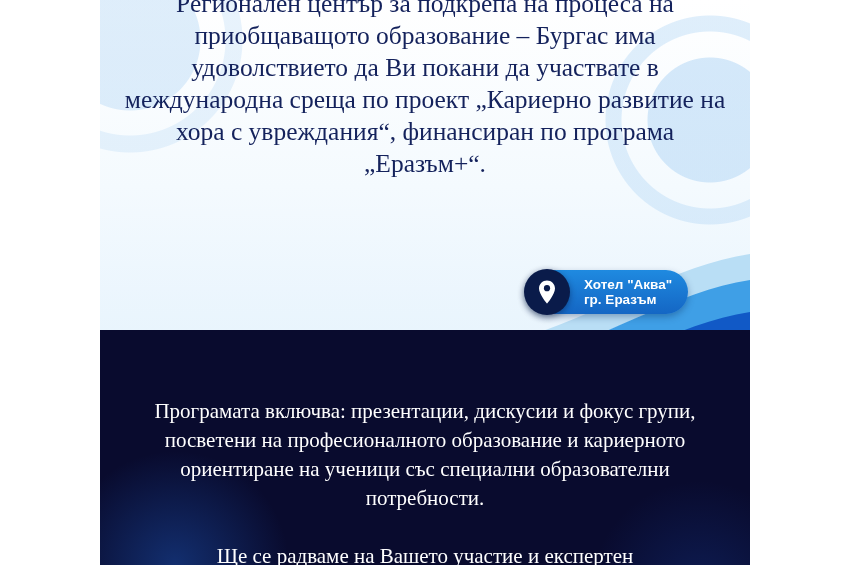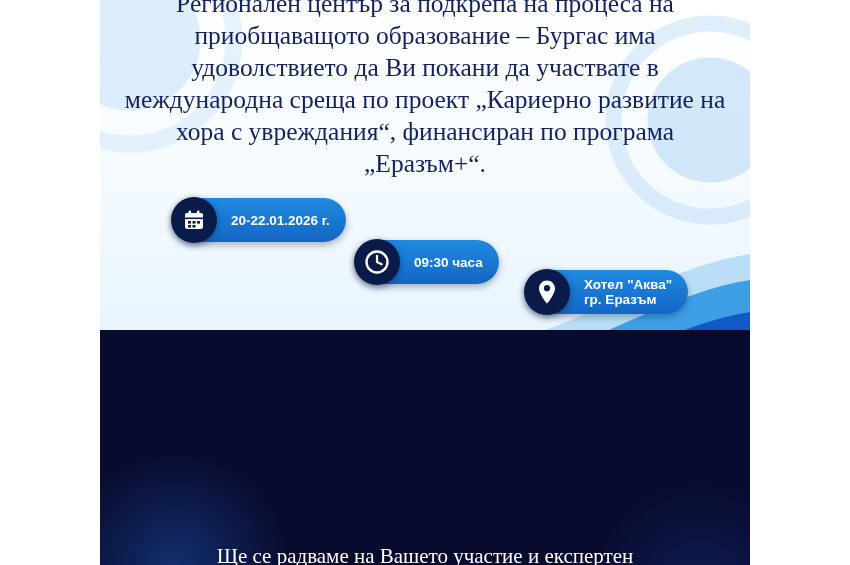--- a/index.html
+++ b/index.html
@@ -197,68 +197,38 @@
         <path d="M0,196 C112,150 240,222 374,202 C488,185 570,126 650,114 L650,190 L0,190 Z" fill="#0a2a86"></path>
       </svg>
     </div>
 
     <div class="bottom-bg"></div>
 
     <div class="intro">Регионален център за подкрепа на процеса на приобщаващото образование – Бургас има удоволствието да Ви покани да участвате в международна среща по проект „Кариерно развитие на хора с увреждания“, финансиран по програма „Еразъм+“.</div>
 
     <div class="chips">
 
-      <div class="chip" id="chip-date">
-        <div class="badge">
-          <svg width="24" height="24" viewBox="0 0 24 24">
-            <rect x="3" y="5" width="18" height="16" rx="2.5" fill="#ffffff"></rect>
-            <rect x="3" y="5" width="18" height="5" rx="2.5" fill="#ffffff"></rect>
-            <rect x="3" y="9.5" width="18" height="1.6" fill="#0a1b4a"></rect>
-            <rect x="6.5" y="2.5" width="2.6" height="5" rx="1.3" fill="#ffffff"></rect>
-            <rect x="14.9" y="2.5" width="2.6" height="5" rx="1.3" fill="#ffffff"></rect>
-            <rect x="6" y="13" width="3" height="2.6" fill="#0a1b4a"></rect>
-            <rect x="10.5" y="13" width="3" height="2.6" fill="#0a1b4a"></rect>
-            <rect x="15" y="13" width="3" height="2.6" fill="#0a1b4a"></rect>
-            <rect x="6" y="17" width="3" height="2.6" fill="#0a1b4a"></rect>
-            <rect x="10.5" y="17" width="3" height="2.6" fill="#0a1b4a"></rect>
-          </svg>
-        </div>
-        <div class="txt">
-          <span>20-22.01.2026 г.</span>
-        </div>
-      </div>
-
-      <div class="chip" id="chip-time">
-        <div class="badge">
-          <svg width="26" height="26" viewBox="0 0 26 26">
-            <circle cx="13" cy="13" r="10.5" fill="none" stroke="#ffffff" stroke-width="2.4"></circle>
-            <line x1="13" y1="13" x2="13" y2="6.8" stroke="#ffffff" stroke-width="2.2" stroke-linecap="round"></line>
-            <line x1="13" y1="13" x2="17.6" y2="15.2" stroke="#ffffff" stroke-width="2.2" stroke-linecap="round"></line>
-          </svg>
-        </div>
-        <div class="txt">
-          <span>09:30 часа</span>
-        </div>
-      </div>
+
 
       <div class="chip" id="chip-place">
         <div class="badge">
           <svg width="22" height="26" viewBox="0 0 22 26">
             <path d="M11 1.5c-4.4 0-8 3.5-8 7.9 0 5.9 8 15.1 8 15.1s8-9.2 8-15.1c0-4.4-3.6-7.9-8-7.9z" fill="#ffffff"></path>
             <circle cx="11" cy="9.2" r="3.1" fill="#0a1b4a"></circle>
           </svg>
         </div>
         <div class="txt">
           <span>Хотел "Аква"</span>
           <span class="l2">гр. Еразъм</span>
         </div>
       </div>
 
     </div>
 
+    <div class="program">Програмата включва: презентации, дискусии и фокус групи, посветени на професионалното образование и кариерното ориентиране на ученици със специални образователни потребности.</div>
     <div class="closing">Ще се радваме на Вашето участие и експертен</div>
 
   </div>
 
   <div class="gutter-left"></div>
   <div class="gutter-right"></div>
 
 </div>
 
 </body></html>

